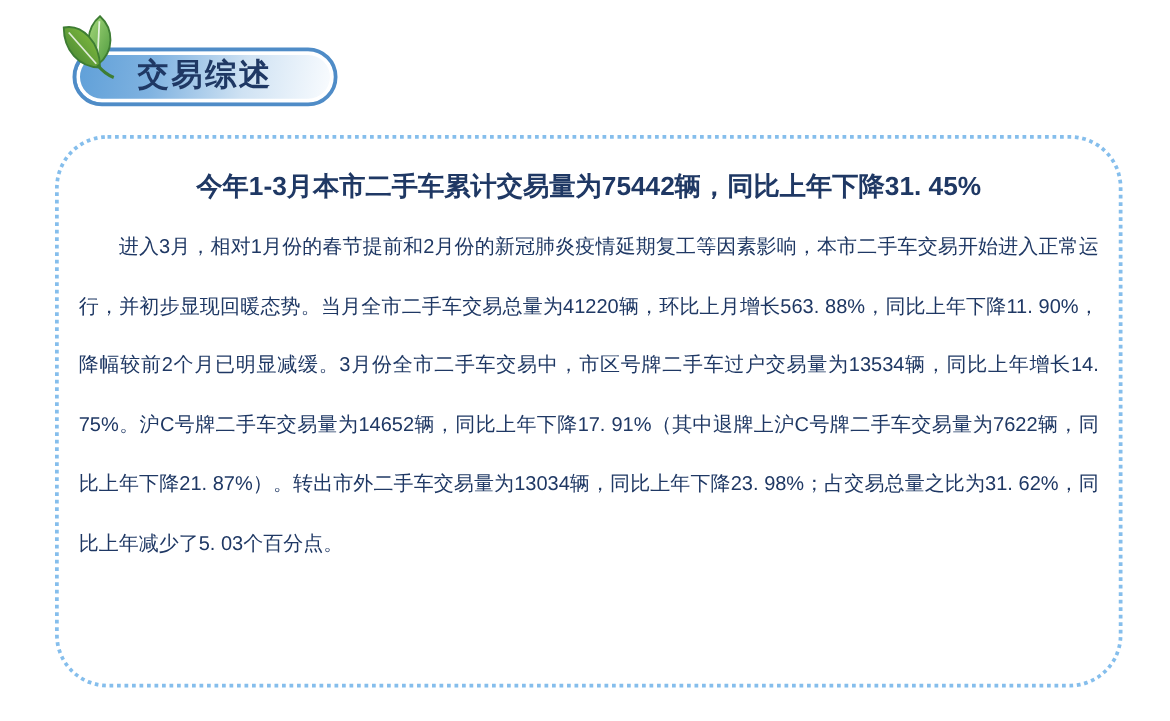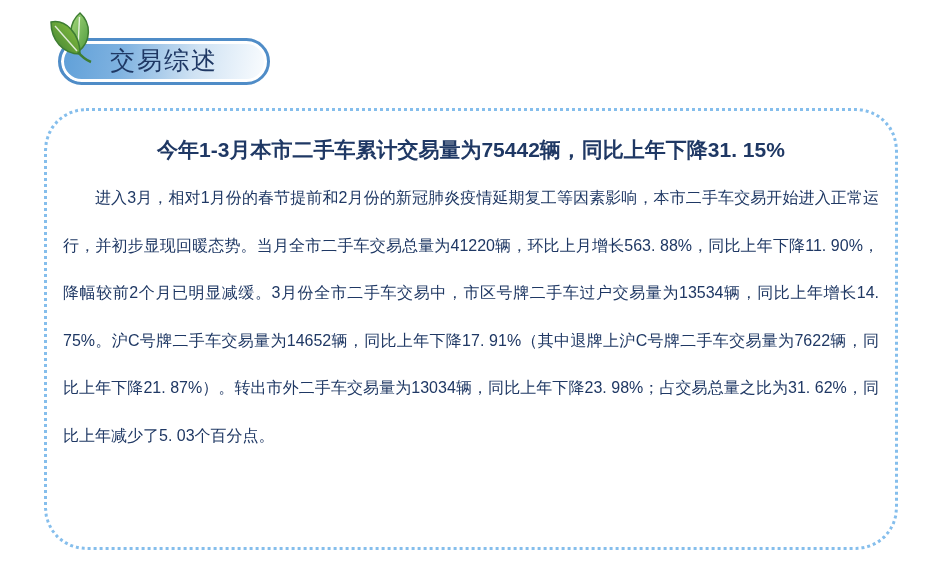--- a/index.html
+++ b/index.html
@@ -28,21 +28,21 @@
     border: 3px solid #4f8cc7;
     box-shadow: inset 0 0 0 3px #ffffff;
     background: linear-gradient(100deg, #5e9fd8 0%, #7fb2e0 30%, #cfe2f3 65%, #fbfdff 100%);
     display: flex;
     align-items: center;
     justify-content: center;
     z-index: 2;
   }
   .badge-label {
     font-size: 25px;
-    font-weight: normal;
+    font-weight: bold;
     color: #1F3864;
     letter-spacing: 2px;
     line-height: 1;
     padding-bottom: 2px;
   }
 
   
   .leaf {
     position: absolute;
     left: 44px;
@@ -104,17 +104,17 @@
     <path d="M11 16 L33 41" stroke="#ffffff" stroke-width="1.4" opacity="0.8"></path>
 
     <path d="M34 42 C38 47 42 50 47 52" stroke="#3e7d33" stroke-width="2.5" fill="none"></path>
   </svg>
 
   <div class="badge">
     <span class="badge-label">交易综述</span>
   </div>
 
   <div class="summary-box">
-    <div class="box-title">今年1-3月本市二手车累计交易量为75442辆，同比上年下降31. 15%</div>
+    <div class="box-title">今年1-3月本市二手车累计交易量为75442辆，同比上年下降31. 45%</div>
     <div class="box-paragraph">进入3月，相对1月份的春节提前和2月份的新冠肺炎疫情延期复工等因素影响，本市二手车交易开始进入正常运行，并初步显现回暖态势。当月全市二手车交易总量为41220辆，环比上月增长563. 88%，同比上年下降11. 90%，降幅较前2个月已明显减缓。3月份全市二手车交易中，市区号牌二手车过户交易量为13534辆，同比上年增长14. 75%。沪C号牌二手车交易量为14652辆，同比上年下降17. 91%（其中退牌上沪C号牌二手车交易量为7622辆，同比上年下降21. 87%）。转出市外二手车交易量为13034辆，同比上年下降23. 98%；占交易总量之比为31. 62%，同比上年减少了5. 03个百分点。</div>
   </div>
 
 </div>
 
 </body></html>

